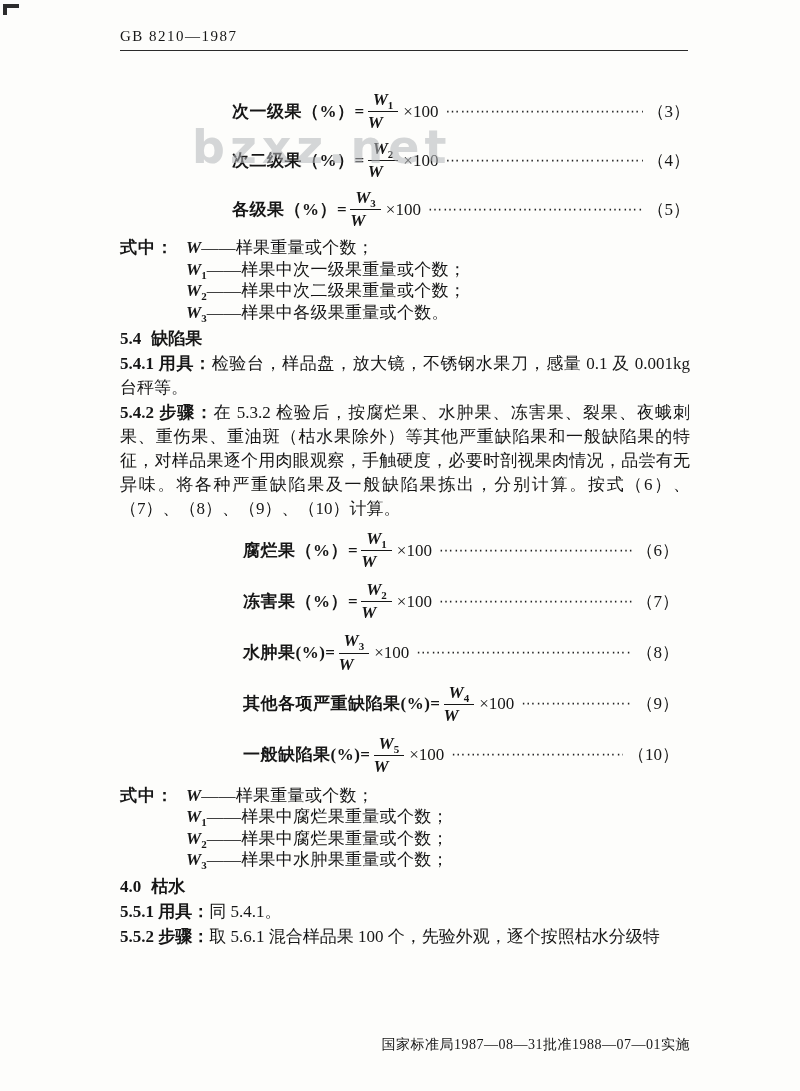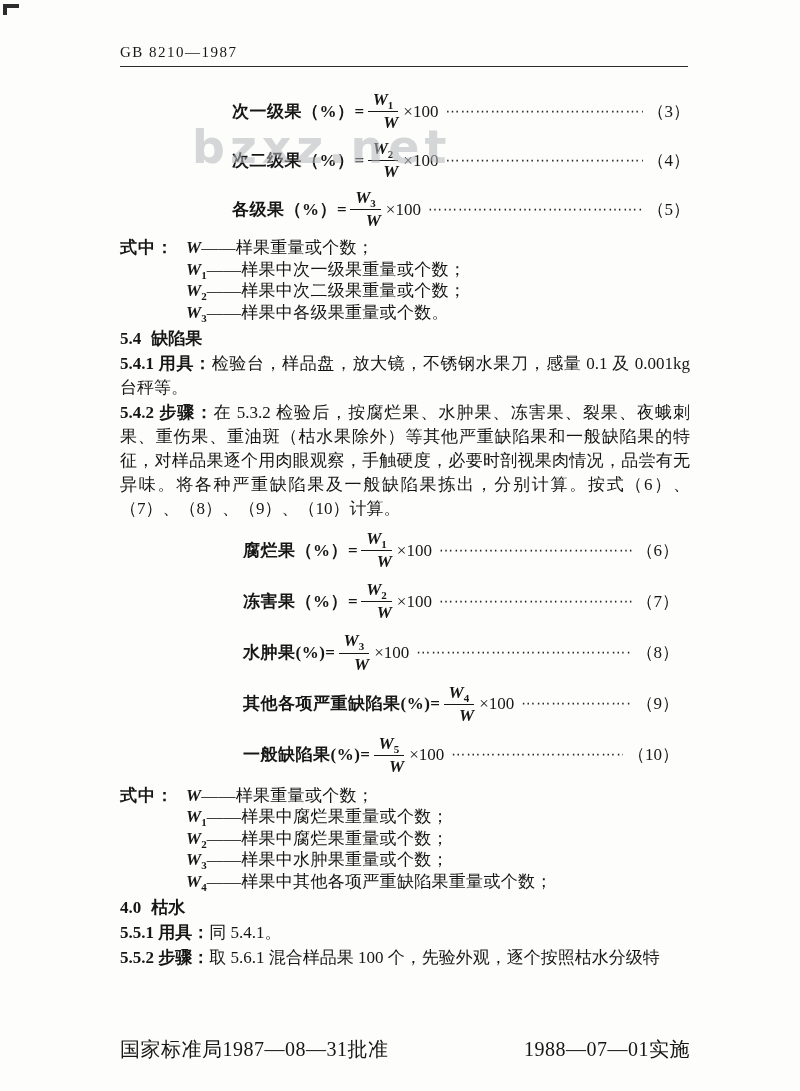--- a/index.html
+++ b/index.html
@@ -1,45 +1,45 @@
 <!DOCTYPE html>
 <html><head>
 <meta charset="utf-8">
 <style>
   html,body{margin:0;padding:0;}
   body{width:800px;height:1091px;background:#f5f4f2;font-family:"Liberation Serif","DejaVu Serif",serif;color:#161616;position:relative;overflow:hidden;}
   .page{position:absolute;inset:0;background:#fdfdfb;}
   .scan-mark-h{position:absolute;left:3px;top:4px;width:16px;height:4px;background:#2c2c2c;}
   .scan-mark-v{position:absolute;left:3px;top:4px;width:4px;height:11px;background:#2c2c2c;}
-  .header{position:absolute;left:120px;top:44px;width:568px;font-size:15px;letter-spacing:1.5px;padding-bottom:5px;border-bottom:1.5px solid #2a2a2a;}
+  .header{position:absolute;left:120px;top:28px;width:568px;font-size:15px;letter-spacing:1.5px;padding-bottom:5px;border-bottom:1.5px solid #2a2a2a;}
   .watermark{position:absolute;left:192px;top:120px;font-family:"DejaVu Sans","Liberation Sans",sans-serif;font-weight:700;font-size:46px;letter-spacing:5px;color:#b4b7ba;opacity:.55;z-index:3;pointer-events:none;}
   .content{position:absolute;left:120px;top:84px;width:570px;font-size:17px;line-height:24px;}
   .formula-row{display:flex;align-items:center;padding-left:112px;}
   .fg1 .formula-row{margin:6px 0;}
   .fg2 .formula-row{margin:8px 11px;}
   .f-label{font-weight:600;white-space:nowrap;letter-spacing:.5px;}
-  .frac{display:inline-flex;flex-direction:column;align-items:flex-end;line-height:1.18;margin:0 3px;}
+  .frac{display:inline-flex;flex-direction:column;align-items:flex-start;line-height:1.18;margin:0 3px;}
   .frac-num{border-bottom:1.4px solid #161616;padding:0 5px 1px;}
   .frac-den{padding-top:1px;}
   .var{font-style:italic;font-weight:600;}
   sub{font-size:11px;line-height:0;font-weight:600;}
   .f-times{white-space:nowrap;margin-left:2px;}
   .f-leader{flex:1;min-width:0;overflow:hidden;white-space:nowrap;font-size:14px;letter-spacing:1px;margin:0 5px 0 7px;color:#222;}
   .f-eqno{white-space:nowrap;}
   .def-block{margin:4px 0 2px;}
   .def-row{padding-left:66px;line-height:21.5px;}
   .def-prefix{display:inline-block;width:66px;margin-left:-66px;font-weight:700;letter-spacing:1px;}
   .def-term{font-weight:700;}
   .def-rest{letter-spacing:.3px;}
   .sec-heading{font-weight:700;line-height:23px;margin:4px 0 2px;}
   .h-num{margin-right:10px;text-align:right;}
   .para{text-align:justify;line-height:24px;margin:1px 0;}
   .p-num{font-weight:700;}
   .p-lead{font-weight:700;}
-  .footer{position:absolute;left:120px;width:570px;top:1036px;display:flex;justify-content:space-between;font-size:20px;letter-spacing:.5px;}
+  .footer{position:absolute;left:120px;width:570px;top:1036px;display:flex;justify-content:flex-end;font-size:14px;letter-spacing:.5px;}
 </style>
 </head>
 <body>
 
 <div class="page">
   <span class="scan-mark-h"></span>
   <span class="scan-mark-v"></span>
 
   <div class="header">GB 8210—1987</div>
   <div class="watermark">bzxz.net</div>
@@ -165,23 +165,20 @@
       </div>
       <div class="def-row">
         <span class="def-prefix"></span><span class="def-term"><i class="var">W</i><sub>1</sub></span><span class="def-rest">——样果中腐烂果重量或个数；</span>
       </div>
       <div class="def-row">
         <span class="def-prefix"></span><span class="def-term"><i class="var">W</i><sub>2</sub></span><span class="def-rest">——样果中腐烂果重量或个数；</span>
       </div>
       <div class="def-row">
         <span class="def-prefix"></span><span class="def-term"><i class="var">W</i><sub>3</sub></span><span class="def-rest">——样果中水肿果重量或个数；</span>
       </div>
-      <div class="def-row">
-        <span class="def-prefix"></span><span class="def-term"><i class="var">W</i><sub>4</sub></span><span class="def-rest">——样果中其他各项严重缺陷果重量或个数；</span>
-      </div>
     </div>
 
     <p class="sec-heading">
       <span class="h-num">4.0</span><span>枯水</span>
     </p>
     <p class="para">
       <span class="p-num">5.5.1</span>
       <span class="p-lead">用具：</span><span class="p-text">同 5.4.1。</span>
     </p>
     <p class="para">

